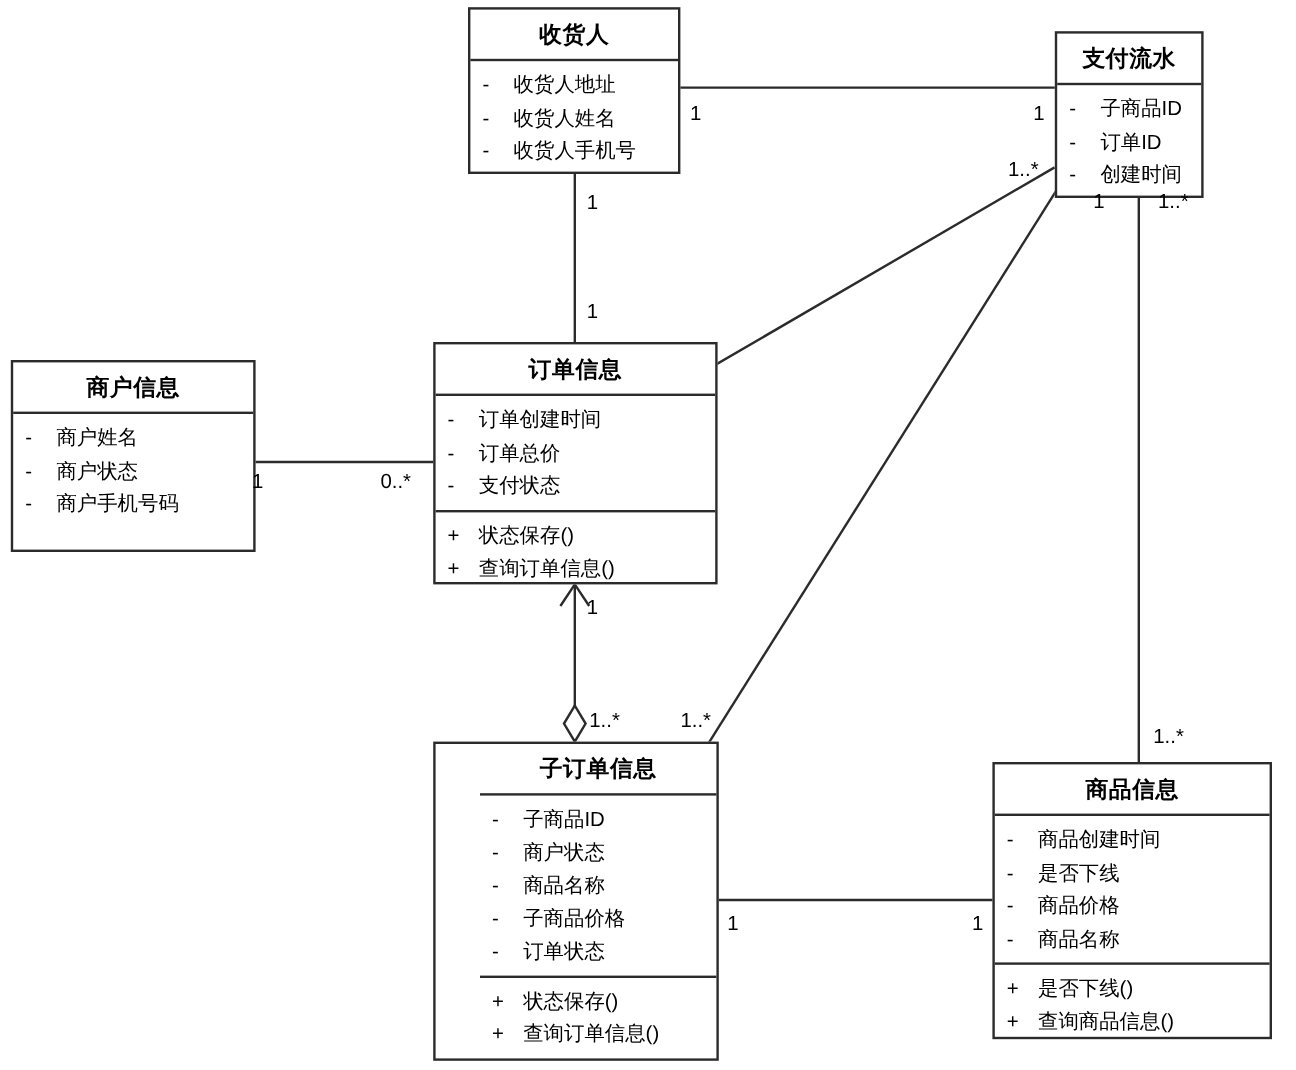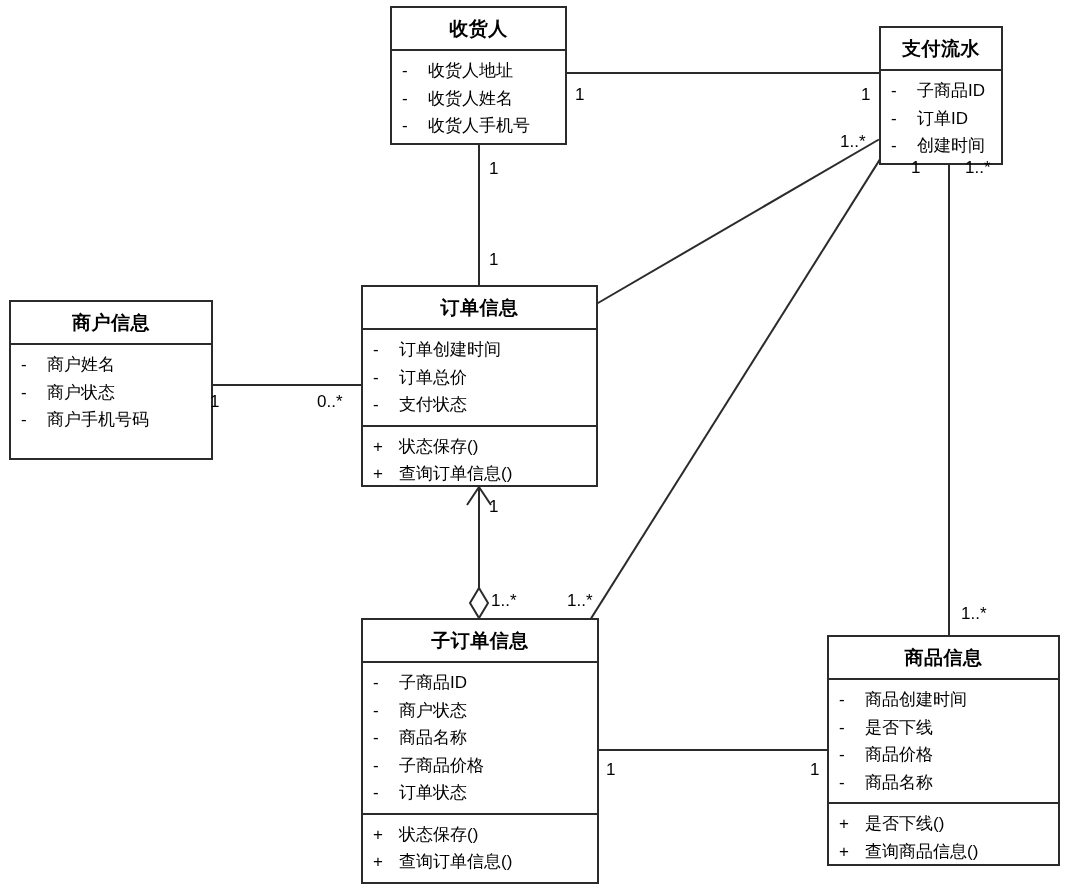--- a/index.html
+++ b/index.html
@@ -222,21 +222,21 @@
         <span class="uml-vis">+</span>
         <span class="uml-name">状态保存()</span>
       </div>
       <div class="uml-member">
         <span class="uml-vis">+</span>
         <span class="uml-name">查询订单信息()</span>
       </div>
     </div>
   </div>
 
-  <div class="uml-class" style="left:361px; top:618px; width:238px; height:266px;">
+  <div class="uml-class" style="left:361px; top:618px; width:238px; height:266px;padding-left:37px;">
     <div class="uml-title">子订单信息</div>
     <div class="uml-section attrs">
       <div class="uml-member">
         <span class="uml-vis">-</span>
         <span class="uml-name">子商品ID</span>
       </div>
       <div class="uml-member">
         <span class="uml-vis">-</span>
         <span class="uml-name">商户状态</span>
       </div>

